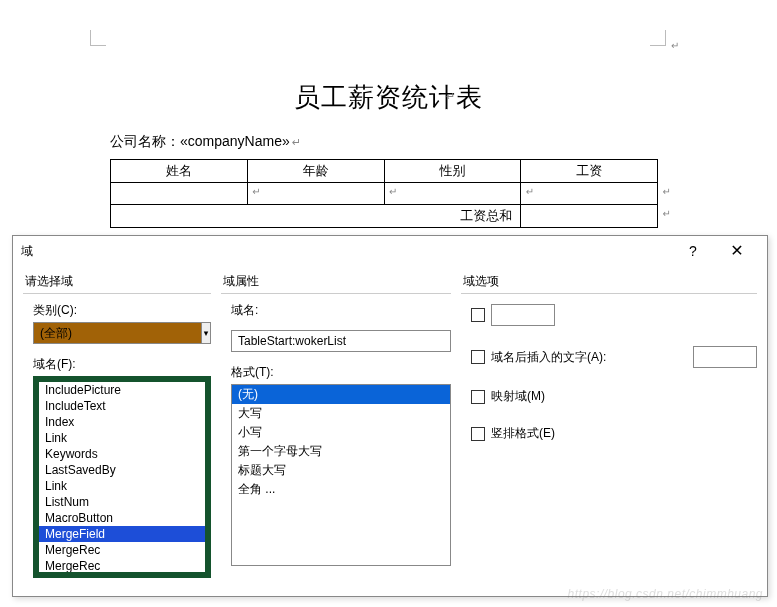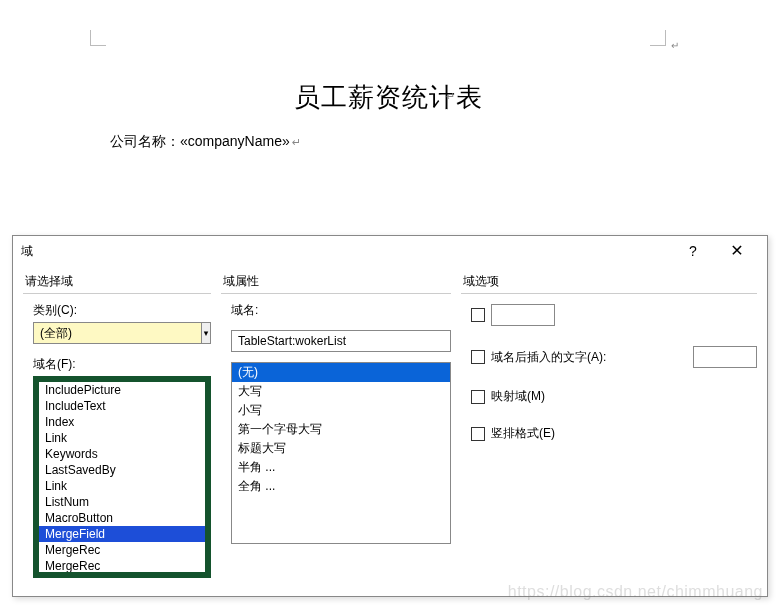--- a/index.html
+++ b/index.html
@@ -32,56 +32,86 @@
 .dlg-body { display: flex; padding: 4px 10px 0 10px; gap: 10px; height: calc(100% - 30px); }
 .col { display: flex; flex-direction: column; }
 .col1 { width: 188px; }
 .col2 { width: 230px; }
 .col3 { flex: 1; }
 
 .group-label { font-size: 12px; border-bottom: 1px solid #ccc; padding: 3px 0 3px 2px; margin-bottom: 6px; }
 .field-label { font-size: 12px; margin: 2px 0 3px 10px; }
 
 .combo { display: flex; margin: 0 0 10px 10px; }
-.combo input { flex: 1; height: 22px; border: 1px solid #888; font-size: 12px; padding: 0 6px; background: #fef9c3; }
+.combo input { flex: 1; height: 22px; border: 1px solid #888; font-size: 12px; padding: 0 6px; background: #a16207; }
 .combo .combo-btn { width: 18px; height: 22px; border: 1px solid #888; border-left: none; background: #efefef; display: flex; align-items: center; justify-content: center; font-size: 9px; cursor: pointer; }
 
 .listbox { margin: 0 0 0 10px; border: 6px solid #14532d; background: #fff; overflow-y: scroll; font-size: 12px; height: 202px; }
 .listbox .li { padding: 1px 6px; cursor: pointer; white-space: nowrap; }
 .listbox .li.sel { background: #1d4ed8; color: #fff; }
 
 .textinput { margin: 8px 0 10px 10px; height: 22px; border: 1px solid #888; font-size: 12px; padding: 0 6px; width: calc(100% - 10px); }
 
 .fmtlist { margin: 0 0 0 10px; border: 1px solid #888; background: #fff; font-size: 12px; height: 182px; overflow-y: scroll; }
 .fmtlist .li { padding: 1px 6px; cursor: pointer; }
 .fmtlist .li.sel { background: #0a64d8; color: #fff; }
 
 .optrow { display: flex; align-items: center; margin: 4px 0 16px 10px; font-size: 12px; gap: 6px; }
 .optrow .chk { width: 14px; height: 14px; border: 1px solid #333; background: #fff; flex-shrink: 0; cursor: pointer; }
 .optrow .optlabel { flex: 1; }
 .optrow .optinput { width: 64px; height: 22px; border: 1px solid #888; background: #fff; }
 
-.watermark { position: absolute; right: 14px; bottom: 6px; font-size: 16px; color: rgba(120,120,120,0.25); letter-spacing: 0.5px; pointer-events: none; margin-top: 20px; }
+.watermark { position: absolute; right: 14px; bottom: 6px; font-size: 12px; color: rgba(120,120,120,0.25); font-style: italic; letter-spacing: 0.5px; pointer-events: none; margin-top: 20px; }
 
 ::-webkit-scrollbar { width: 16px; background: #f0f0f0; }
 ::-webkit-scrollbar-thumb { background: #c8c8c8; border: 1px solid #aaa; }
 ::-webkit-scrollbar-button { height: 16px; background: #f0f0f0; border: 1px solid #ccc; }
 </style>
 </head>
 <body>
 
 <div class="doc-area">
   <div class="doc-corner tl"></div>
   <div class="doc-corner tr"></div>
   <span class="pm pm1">↵</span>
   <h1 class="doc-title">员工薪资统计表</h1>
   <span class="pm pm2">↵</span>
   <div class="company-line">
     <span>公司名称：</span><span>«companyName»</span><span class="pm3">↵</span>
   </div>
+  <table class="doc-table">
+    <tbody>
+        <tr>
+      <td>姓名</td>
+      <td>年龄</td>
+      <td>性别</td>
+      <td>工资</td>
+    </tr>
+    <tr>
+      <td>
+            <span class="cell-pm">↵</span>
+          </td>
+      <td>
+            <span class="cell-pm">↵</span>
+          </td>
+      <td>
+            <span class="cell-pm">↵</span>
+          </td>
+      <td>
+            <span class="cell-pm">↵</span>
+          </td>
+    </tr>
+    <tr>
+      <td colspan="3" class="rowlabel">工资总和</td>
+      <td>
+            <span class="cell-pm">↵</span>
+          </td>
+    </tr>
+  </tbody>
+    </table>
 </div>
 
 <div class="dialog">
   <div class="dlg-title">
     <span>域</span>
     <div class="dlg-title-right">
       <div class="dlg-help">?</div>
       <div class="dlg-close">✕</div>
     </div>
   </div>
@@ -109,27 +139,27 @@
           <div class="li">MergeRec</div>
           <div class="li">MergeRec</div>
           <div class="li">Next</div>
         </div>
     </div>
 
     <div class="col col2">
       <div class="group-label">域属性</div>
       <div class="field-label">域名:</div>
       <input class="textinput" type="text" value="TableStart:wokerList" style="">
+      <div class="field-label">格式(T):</div>
       <div class="fmtlist" id="fmtlist">
           <div class="li sel">(无)</div>
           <div class="li">大写</div>
           <div class="li">小写</div>
           <div class="li">第一个字母大写</div>
           <div class="li">标题大写</div>
-          <div class="li">半角 ...</div>
           <div class="li">全角 ...</div>
         </div>
     </div>
 
     <div class="col col3">
       <div class="group-label">域选项</div>
       <div class="optrow">
         <div class="chk"></div>
         <input class="optinput" type="text" style="">
       </div>

